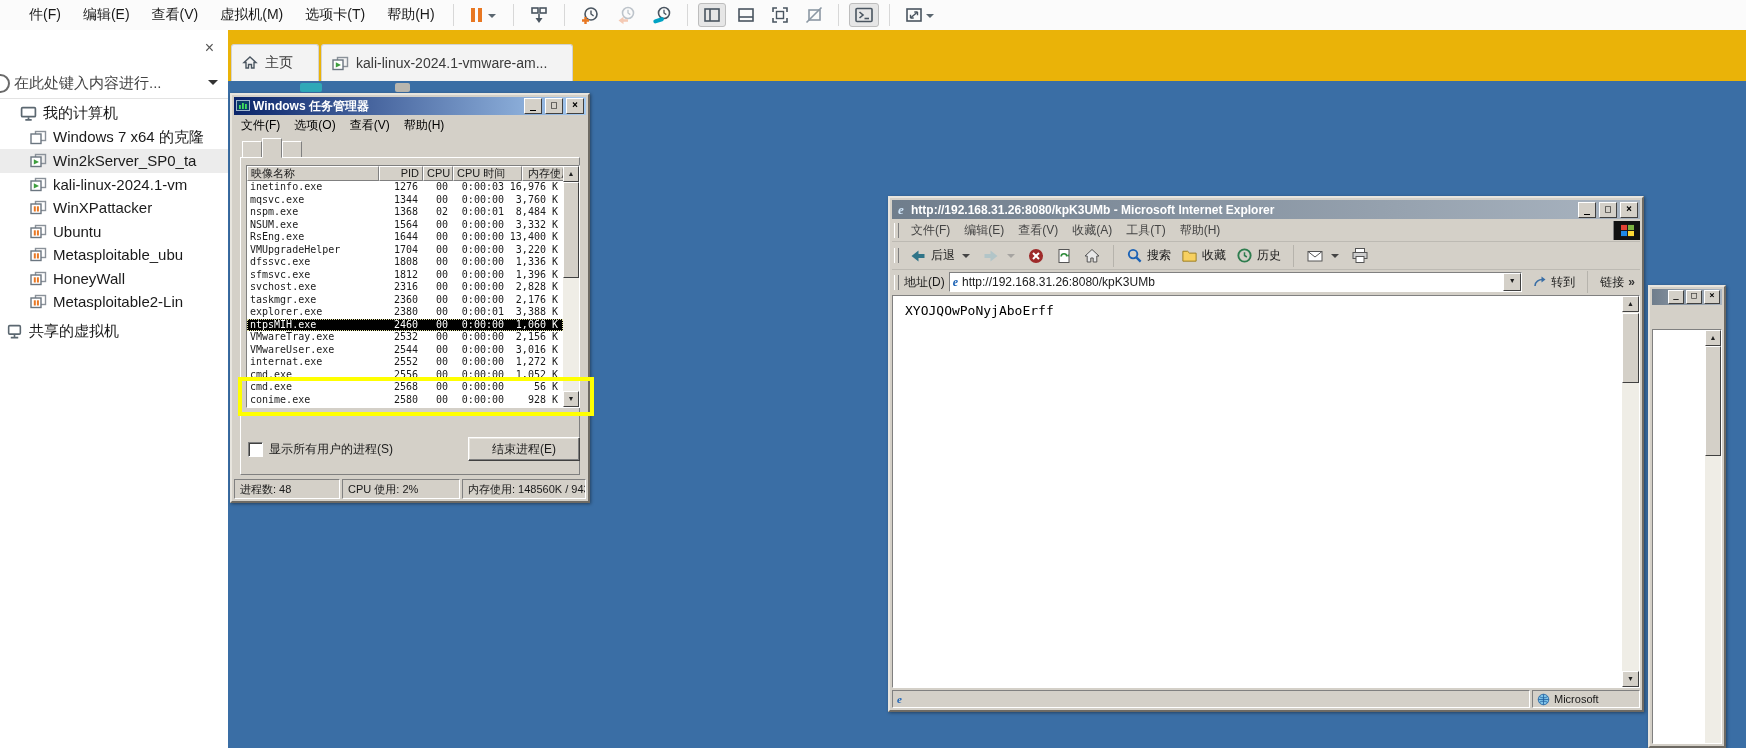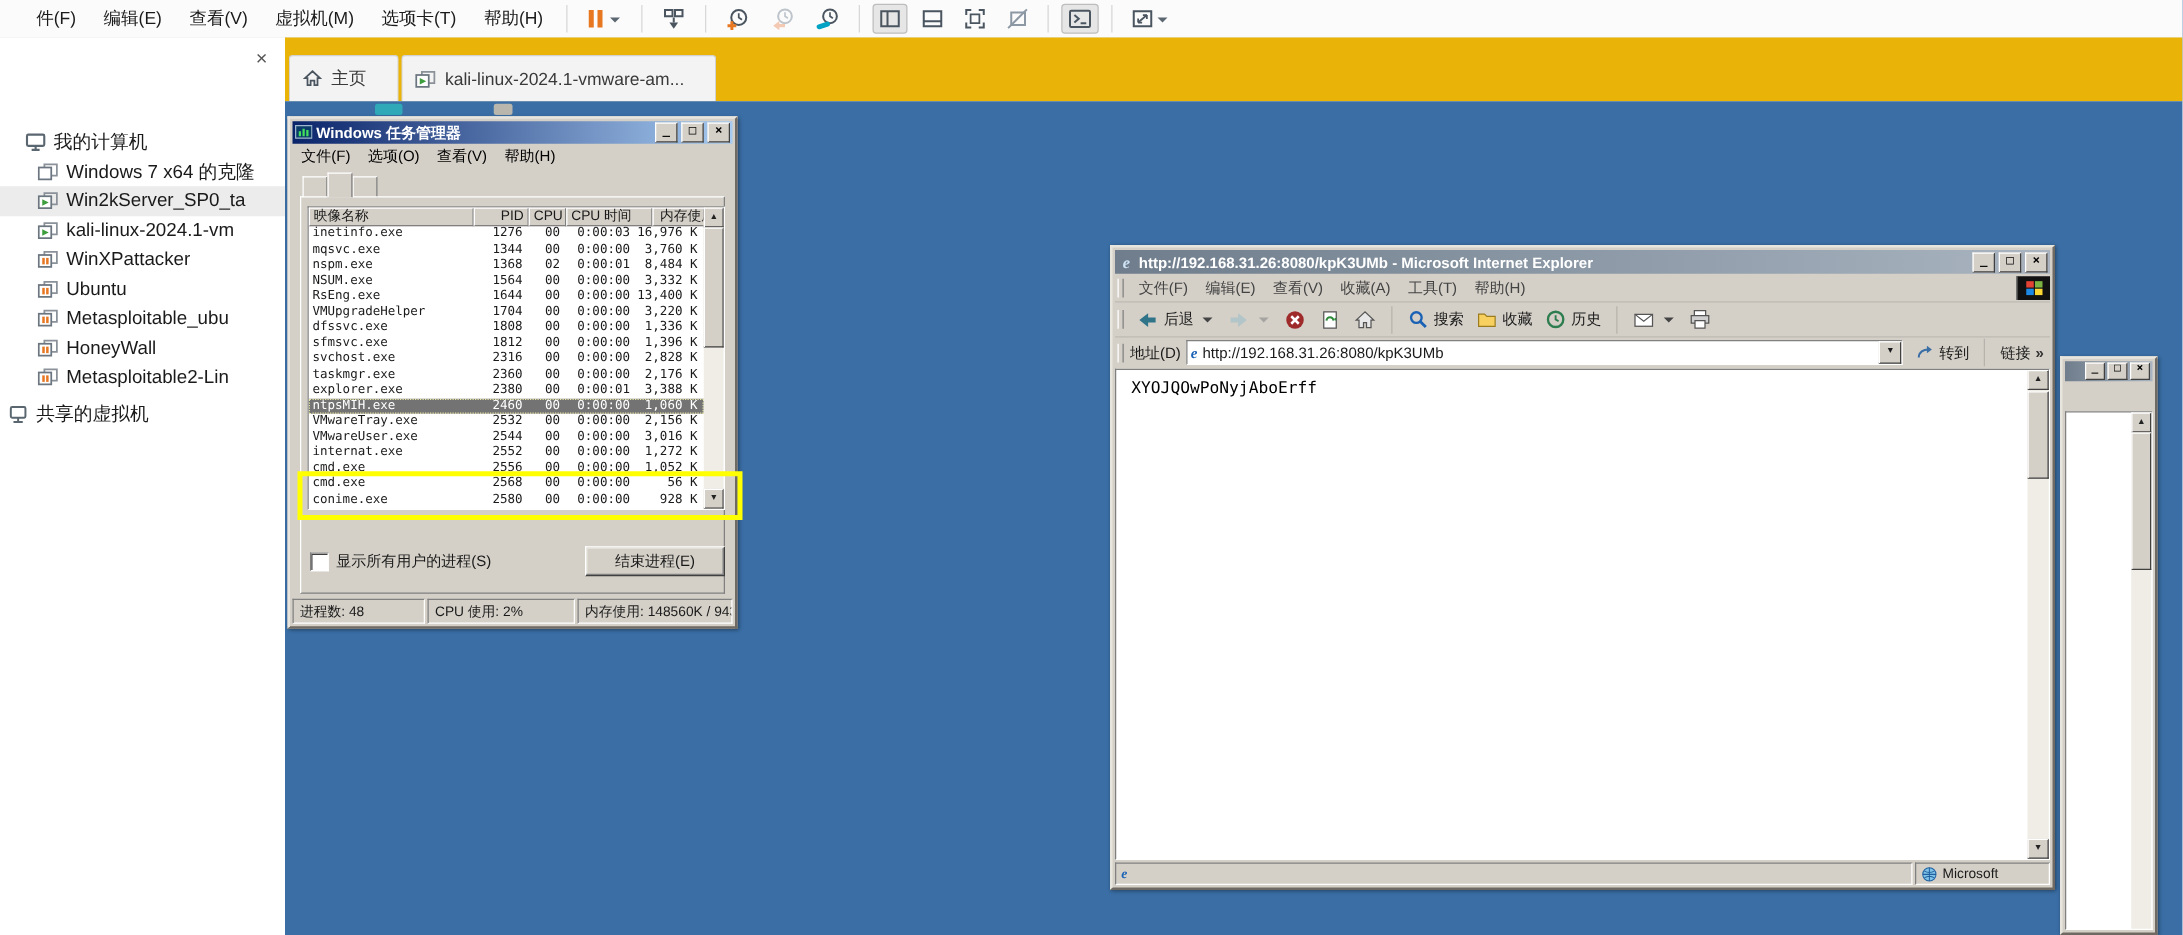--- a/index.html
+++ b/index.html
@@ -76,21 +76,21 @@
   .tm-head span:nth-child(4){width:69px;}
   .tm-head span:nth-child(5){width:54px;text-align:right;}
   .tm-rows{position:absolute;left:0;top:15px;right:16px;}
   .tm-row{display:flex;height:12.5px;font-family:"DejaVu Sans Mono","Liberation Mono",monospace;font-size:10px;line-height:12.5px;}
   .tm-row span{flex:none;box-sizing:border-box;overflow:hidden;white-space:nowrap;}
   .tm-row span:nth-child(1){width:132px;padding-left:3px;}
   .tm-row span:nth-child(2){width:44px;text-align:right;padding-right:5px;}
   .tm-row span:nth-child(3){width:30px;text-align:right;padding-right:5px;}
   .tm-row span:nth-child(4){width:56px;text-align:right;padding-right:5px;}
   .tm-row span:nth-child(5){width:54px;text-align:right;padding-right:5px;}
-  .tm-row.selected{background:#737373;color:#fff;outline:1px dotted #E8E8A8;outline-offset:-1px;}
+  .tm-row.selected{background:#000000;color:#fff;outline:1px dotted #E8E8A8;outline-offset:-1px;}
   .scrollbar{position:absolute;top:0;bottom:0;right:0;width:16px;background:#EFEDE6;}
   .sb-btn{position:absolute;left:0;width:16px;height:16px;background:#D4D0C8;border:1px solid;border-color:#FFF #404040 #404040 #FFF;
           box-sizing:border-box;font-size:7px;text-align:center;line-height:13px;color:#222;}
   .sb-thumb{position:absolute;left:0;width:16px;background:#D4D0C8;border:1px solid;border-color:#FFF #404040 #404040 #FFF;box-sizing:border-box;}
   .tm-annotation{position:absolute;left:6px;top:282px;width:348px;height:31px;border:4px solid #FFFF00;z-index:5;box-sizing:content-box;}
   .tm-check{position:absolute;left:16px;top:346px;display:flex;align-items:center;gap:6px;font-size:12px;}
   .checkbox{width:13px;height:13px;background:#fff;border:1px solid;border-color:#808080 #FFF #FFF #808080;box-shadow:inset 1px 1px 0 #404040;}
   .tm-endbtn{position:absolute;left:236px;top:342px;width:110px;height:22px;background:#D4D0C8;border:1px solid;border-color:#FFF #404040 #404040 #FFF;
              box-shadow:inset -1px -1px 0 #808080,inset 1px 1px 0 #E8E5DE;font-size:12px;text-align:center;line-height:22px;}
   .tm-status{position:absolute;left:2px;right:2px;bottom:2px;height:20px;display:flex;gap:2px;}
@@ -217,20 +217,25 @@
         <rect x="2" y="3" width="14" height="12" fill="none" stroke="#4A5560" stroke-width="1.6"></rect>
         <path d="M5.5 12L12.5 6" stroke="#4A5560" stroke-width="1.4"></path>
         <path d="M12.5 6h-3.2M12.5 6v3.2M5.5 12h3.2M5.5 12V8.8" fill="none" stroke="#4A5560" stroke-width="1.4"></path>
       </svg>
       <span class="caret"></span>
     </div>
   </div>
 
   <div class="abs vw-sidebar">
     <span class="sb-close">×</span>
+    <div class="sb-search">
+      <span class="sb-search-circle"></span>
+      <span class="sb-search-text">在此处键入内容进行...</span>
+      <span class="sb-search-caret"></span>
+    </div>
     <div class="sb-tree">
       <div class="sb-row sb-root">
         <svg width="17" height="15" viewBox="0 0 16 14">
           <rect x="1.5" y="1.5" width="13" height="8.5" rx="1" fill="none" stroke="#5B6770" stroke-width="1.6"></rect>
           <path d="M5 13h6M8 10.5v2.5" stroke="#5B6770" stroke-width="1.6" fill="none"></path>
         </svg>
         <span>我的计算机</span>
       </div>
       <div>
           <div class="sb-row sb-item state-off">

